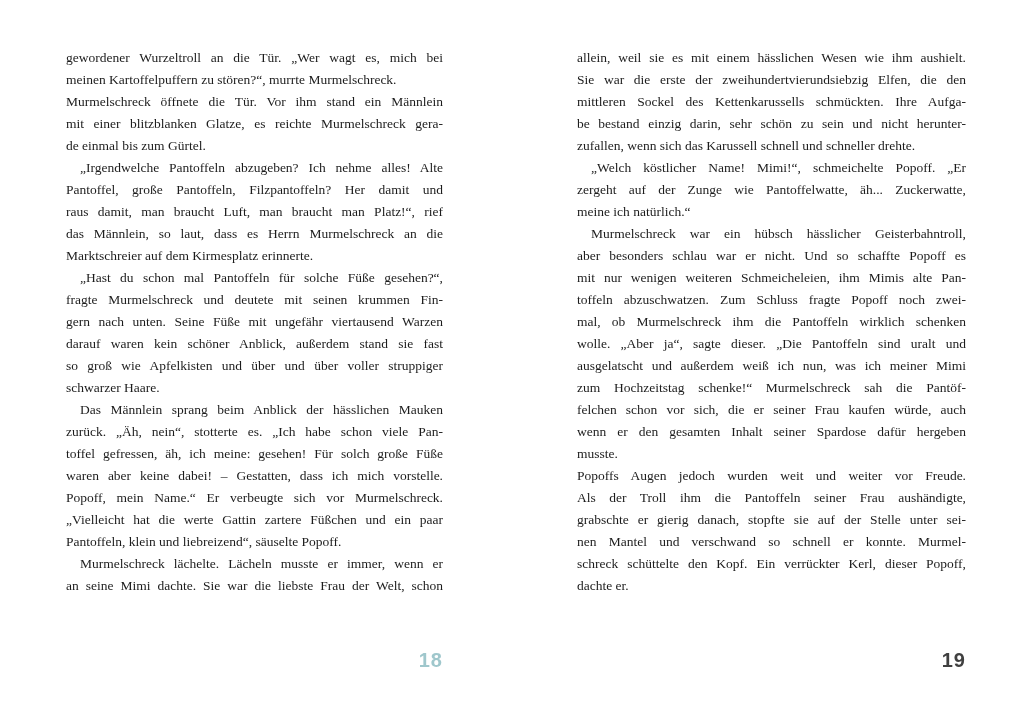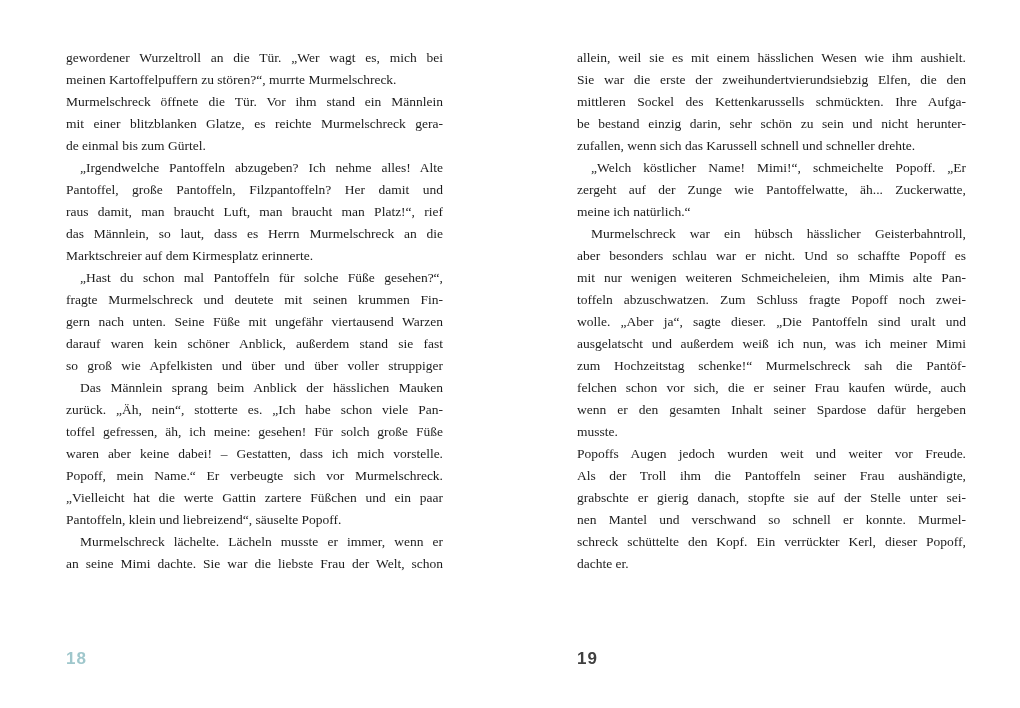--- a/index.html
+++ b/index.html
@@ -25,24 +25,24 @@
     overflow: hidden;
     text-align: justify;
     text-align-last: justify;
     white-space: normal;
   }
   .line.last { text-align-last: left; }
   .line.indent { text-indent: 14px; }
   .page-number {
     position: absolute;
     top: 649px;
-    text-align: left;
+    text-align: right;
     font-family: "Liberation Sans", "DejaVu Sans", sans-serif;
     font-weight: bold;
-    font-size: 17px;
+    font-size: 20px;
     letter-spacing: 1px;
   }
   .page-number.left  { left: 66px;  width: 377px; }
   .page-number.right { left: 577px; width: 389px; }
 </style>
 </head>
 <body style="background: rgb(255, 255, 255);">
 
 <div class="spread">
   <div class="text-block left" style="color: rgb(28, 28, 28);">
@@ -61,20 +61,21 @@
         <div class="line">raus damit, man braucht Luft, man braucht man Platz!“, rief</div>
         <div class="line">das Männlein, so laut, dass es Herrn Murmelschreck an die</div>
         <div class="line last">Marktschreier auf dem Kirmesplatz erinnerte.</div>
       </div>
       <div class="para">
         <div class="line indent">„Hast du schon mal Pantoffeln für solche Füße gesehen?“,</div>
         <div class="line">fragte Murmelschreck und deutete mit seinen krummen Fin-</div>
         <div class="line">gern nach unten. Seine Füße mit ungefähr viertausend Warzen</div>
         <div class="line">darauf waren kein schöner Anblick, außerdem stand sie fast</div>
         <div class="line">so groß wie Apfelkisten und über und über voller struppiger</div>
+        <div class="line last">schwarzer Haare.</div>
       </div>
       <div class="para">
         <div class="line indent">Das Männlein sprang beim Anblick der hässlichen Mauken</div>
         <div class="line">zurück. „Äh, nein“, stotterte es. „Ich habe schon viele Pan-</div>
         <div class="line">toffel gefressen, äh, ich meine: gesehen! Für solch große Füße</div>
         <div class="line">waren aber keine dabei! – Gestatten, dass ich mich vorstelle.</div>
         <div class="line">Popoff, mein Name.“ Er verbeugte sich vor Murmelschreck.</div>
         <div class="line">„Vielleicht hat die werte Gattin zartere Füßchen und ein paar</div>
         <div class="line last">Pantoffeln, klein und liebreizend“, säuselte Popoff.</div>
       </div>
@@ -94,20 +95,21 @@
       <div class="para">
         <div class="line indent">„Welch köstlicher Name! Mimi!“, schmeichelte Popoff. „Er</div>
         <div class="line">zergeht auf der Zunge wie Pantoffelwatte, äh... Zuckerwatte,</div>
         <div class="line last">meine ich natürlich.“</div>
       </div>
       <div class="para">
         <div class="line indent">Murmelschreck war ein hübsch hässlicher Geisterbahntroll,</div>
         <div class="line">aber besonders schlau war er nicht. Und so schaffte Popoff es</div>
         <div class="line">mit nur wenigen weiteren Schmeicheleien, ihm Mimis alte Pan-</div>
         <div class="line">toffeln abzuschwatzen. Zum Schluss fragte Popoff noch zwei-</div>
+        <div class="line">mal, ob Murmelschreck ihm die Pantoffeln wirklich schenken</div>
         <div class="line">wolle. „Aber ja“, sagte dieser. „Die Pantoffeln sind uralt und</div>
         <div class="line">ausgelatscht und außerdem weiß ich nun, was ich meiner Mimi</div>
         <div class="line">zum Hochzeitstag schenke!“ Murmelschreck sah die Pantöf-</div>
         <div class="line">felchen schon vor sich, die er seiner Frau kaufen würde, auch</div>
         <div class="line">wenn er den gesamten Inhalt seiner Spardose dafür hergeben</div>
         <div class="line last">musste.</div>
       </div>
       <div class="para gap">
         <div class="line">Popoffs Augen jedoch wurden weit und weiter vor Freude.</div>
         <div class="line">Als der Troll ihm die Pantoffeln seiner Frau aushändigte,</div>

